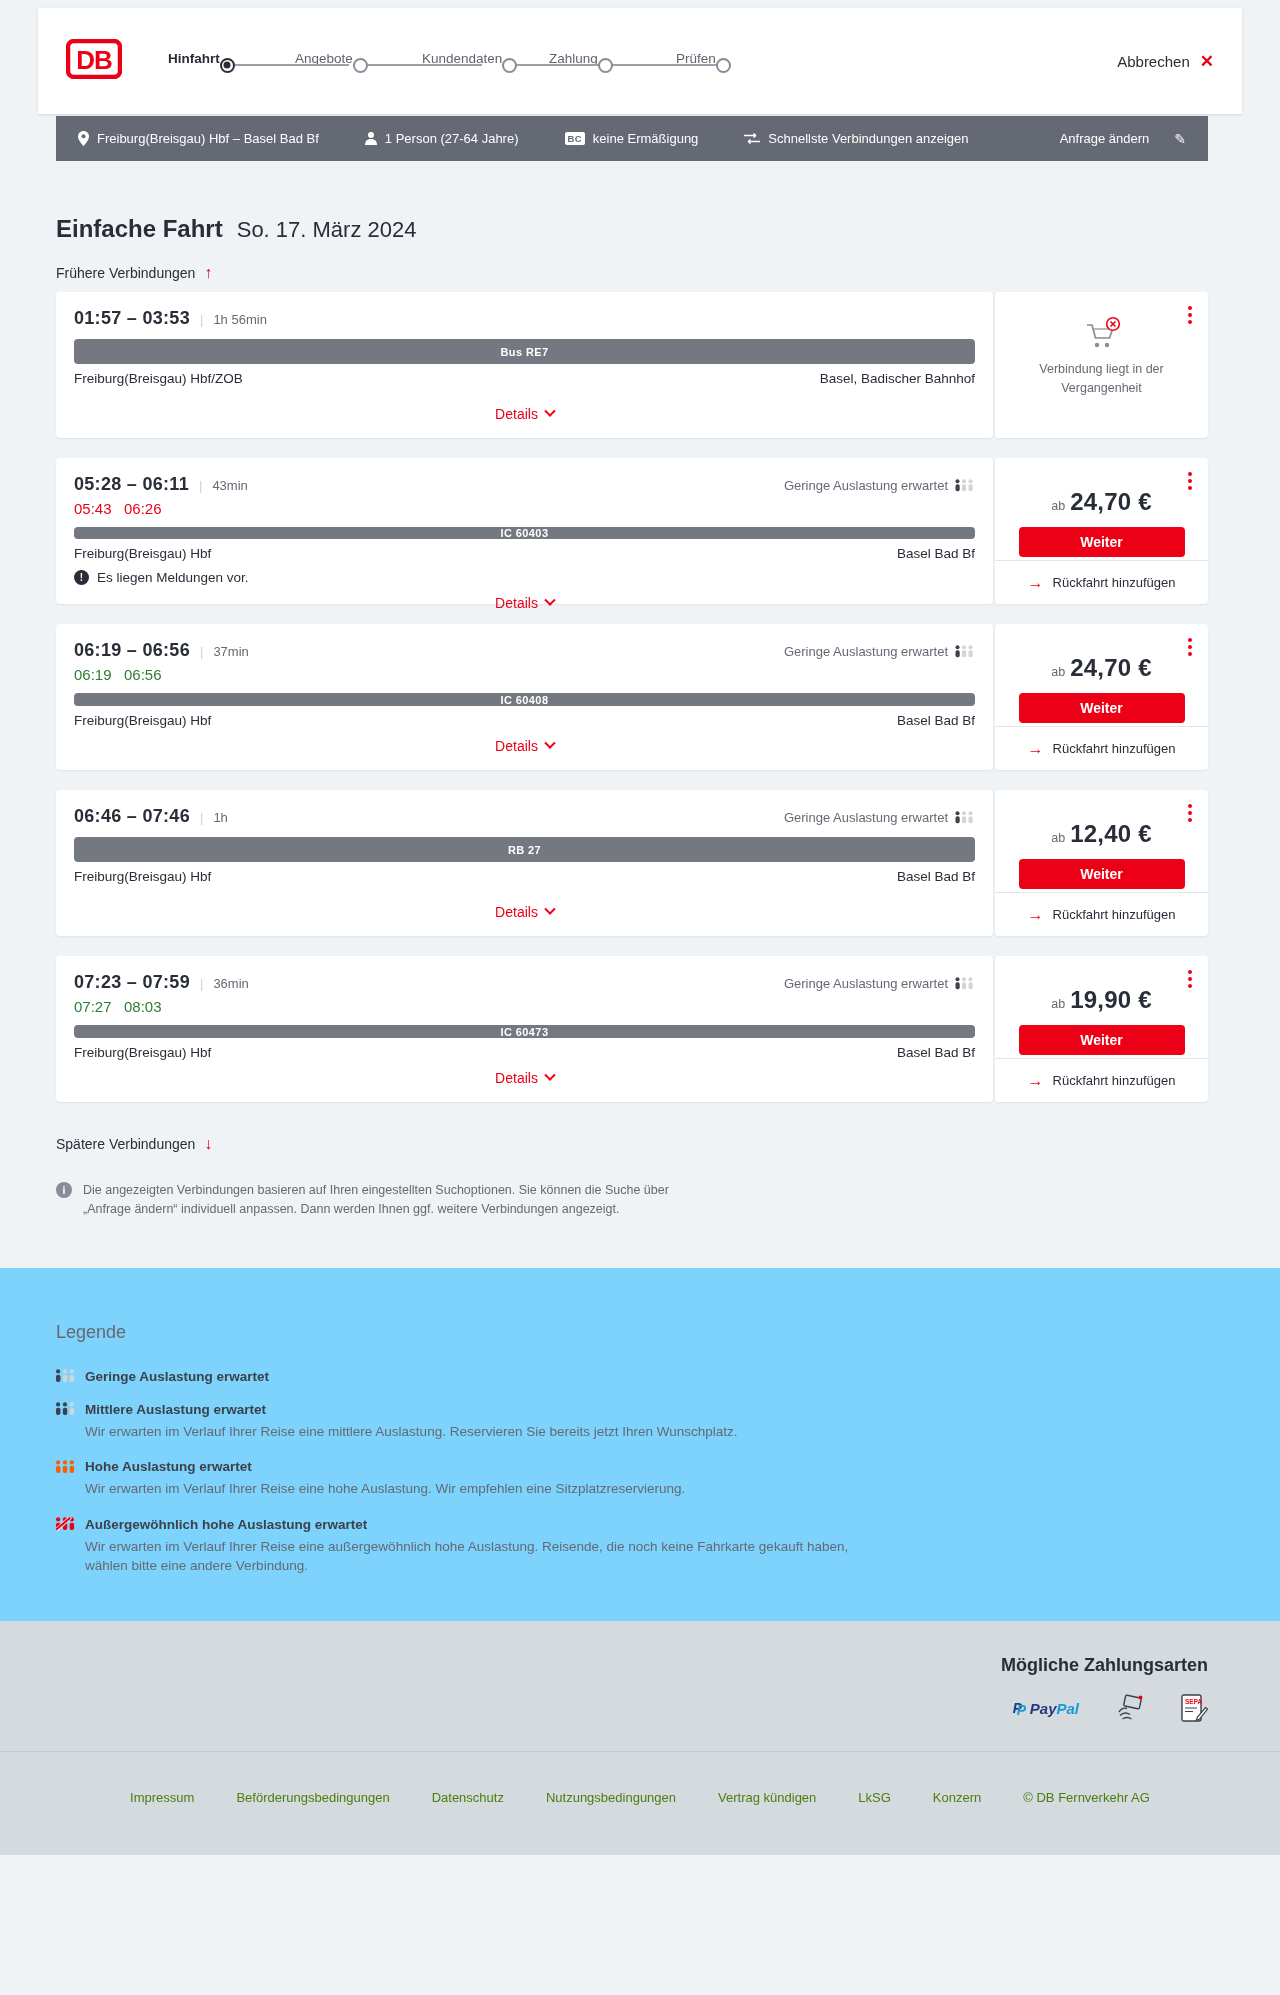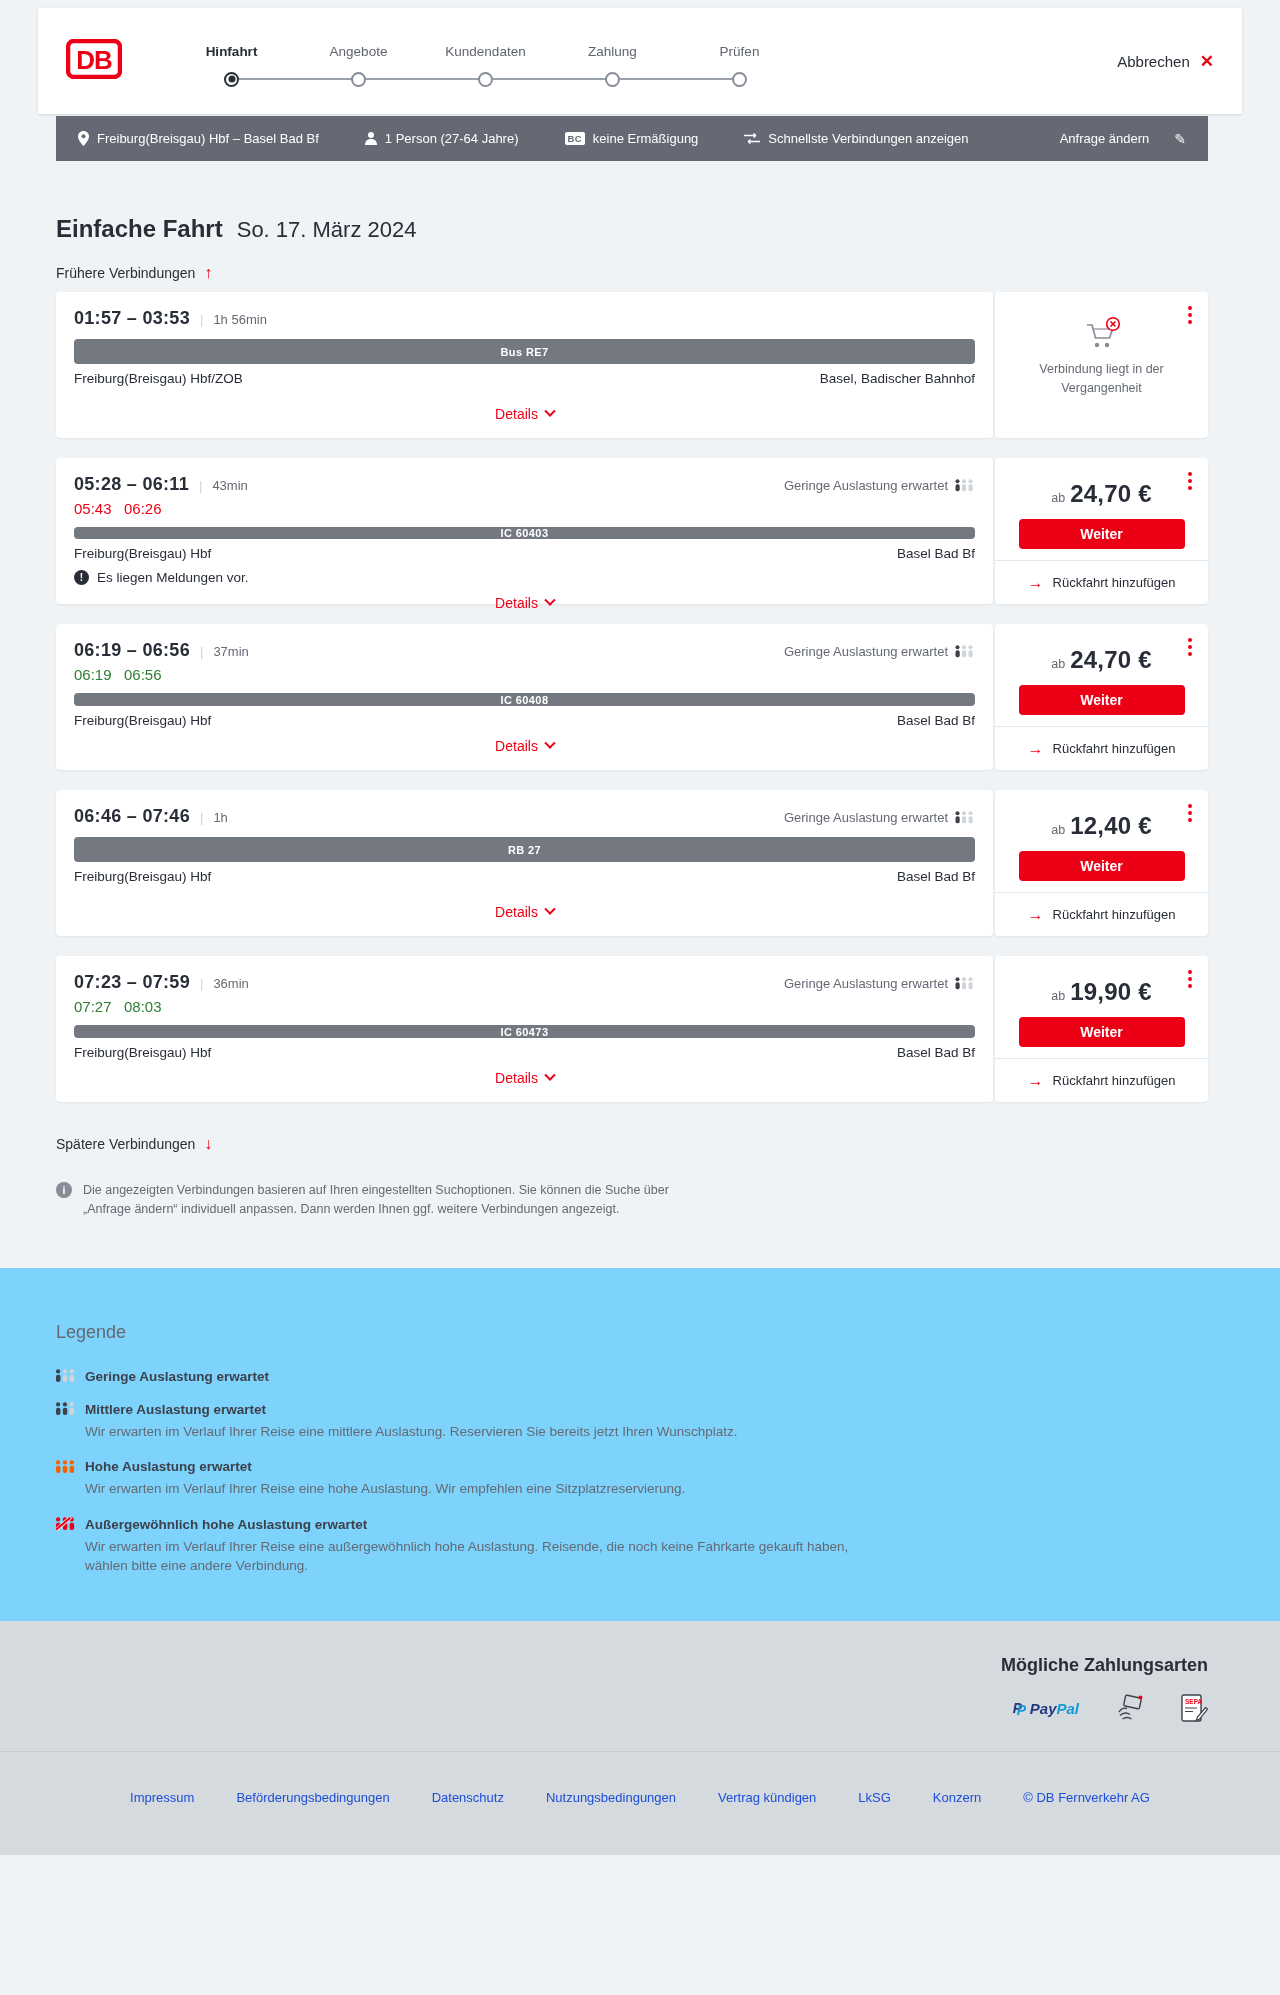--- a/index.html
+++ b/index.html
@@ -5,21 +5,21 @@
   * { margin:0; padding:0; box-sizing:border-box; }
   html,body { background:#f0f3f5; }
   body { font-family:"Liberation Sans", sans-serif; color:#282d37; }
   .page { width:1280px; height:1995px; overflow:hidden; background:#f0f3f5; position:relative; }
 
   
   .topbar { margin:8px 38px 0 38px; height:106px; background:#fff; border-radius:0 0 2px 2px;
             box-shadow:0 1px 3px rgba(40,45,55,.12); display:flex; align-items:center; padding:0 28px; }
   .db-logo { flex:0 0 auto; }
   .stepper { display:flex; margin-left:46px; }
-  .step { width:127px; display:flex; flex-direction:column; align-items:center; cursor:pointer;margin-top:8px; }
+  .step { width:127px; display:flex; flex-direction:row; align-items:center; cursor:pointer;margin-top:8px; }
   .step-label { font-size:13.5px; color:#5f646e; margin-bottom:13px; white-space:nowrap; }
   .step.active .step-label { color:#282d37; font-weight:700; }
   .step-dot { position:relative; width:15px; height:15px; border-radius:50%; background:#fff;
               border:2px solid #878c96; }
   .step.active .step-dot { border-color:#282d37; }
   .step.active .step-dot::before { content:""; position:absolute; left:50%; top:50%; width:7px; height:7px;
               border-radius:50%; background:#282d37; transform:translate(-50%,-50%); }
   .step:not(:last-child) .step-dot::after { content:""; position:absolute; left:13px; top:4.5px;
               width:114px; height:2px; background:#9ba1a8; }
   .cancel { margin-left:auto; display:flex; align-items:center; gap:10px; cursor:pointer; }
@@ -74,21 +74,21 @@
               font-weight:700; display:flex; align-items:center; justify-content:center; font-style:normal; }
   .details-row { margin-top:auto; align-self:center; display:flex; align-items:center; gap:8px;
                  color:#ec0016; font-size:14px; padding:10px 0 8px; cursor:pointer; }
   .chev { width:8px; height:8px; border-right:2px solid #ec0016; border-bottom:2px solid #ec0016;
           transform:rotate(45deg) translate(-2px,-2px); }
 
   .kebab { position:absolute; top:12px; right:14px; display:flex; flex-direction:column; gap:3px;
            cursor:pointer; padding:2px; }
   .kebab i { width:4px; height:4px; border-radius:50%; background:#ec0016; }
 
-  .aside-main { flex:1; display:flex; flex-direction:column; align-items:center; padding-top:22px; }
+  .aside-main { flex:1; display:flex; flex-direction:column; align-items:center; padding-top:30px; }
   .price-line { display:flex; align-items:baseline; gap:5px; }
   .price-ab { font-size:12.5px; color:#646973; }
   .price { font-size:24px; font-weight:700; color:#282d37; letter-spacing:.2px; }
   .btn-weiter { margin-top:11px; width:166px; height:30px; background:#ec0016; color:#fff; font-size:14px;
                 font-weight:700; border:none; border-radius:4px; cursor:pointer;
                 font-family:"Liberation Sans", sans-serif; }
   .aside-return { border-top:1px solid #e3e7ea; height:44px; display:flex; align-items:center;
                   justify-content:center; gap:9px; font-size:13px; color:#282d37; cursor:pointer; }
 
   .past-panel { flex:1; display:flex; flex-direction:column; align-items:center; padding-top:24px; }
@@ -115,21 +115,21 @@
   .pay-title { text-align:right; font-size:18px; font-weight:700; color:#282d37; }
   .pay-icons { margin-top:18px; display:flex; justify-content:flex-end; align-items:center; gap:36px;
                height:30px; }
   .paypal { display:inline-flex; align-items:center; font-style:italic; font-weight:700; font-size:15px; }
   .pp-mark { position:relative; width:14px; height:17px; margin-right:3px; font-size:14px; }
   .pp-mark b:first-child { position:absolute; left:0; top:0; color:#253b80; }
   .pp-mark b:last-child { position:absolute; left:4px; top:2px; color:#179bd7; }
   .pp-pay { color:#253b80; } .pp-pal { color:#179bd7; }
   .footer-row { margin-top:27px; border-top:1px solid #c3cad0; }
   .footer-links { display:flex; justify-content:center; align-items:center; gap:42px; padding-top:38px;
-                  font-size:13px; color:#1d4ed8; }
+                  font-size:13px; color:#4d7c0f; }
   .footer-links span { cursor:pointer; white-space:nowrap; }
   .footer-copy { cursor:default !important; }
 </style>
 </head>
 <body>
 
 <div class="page">
 
   <header class="topbar">
     <span class="db-logo">

